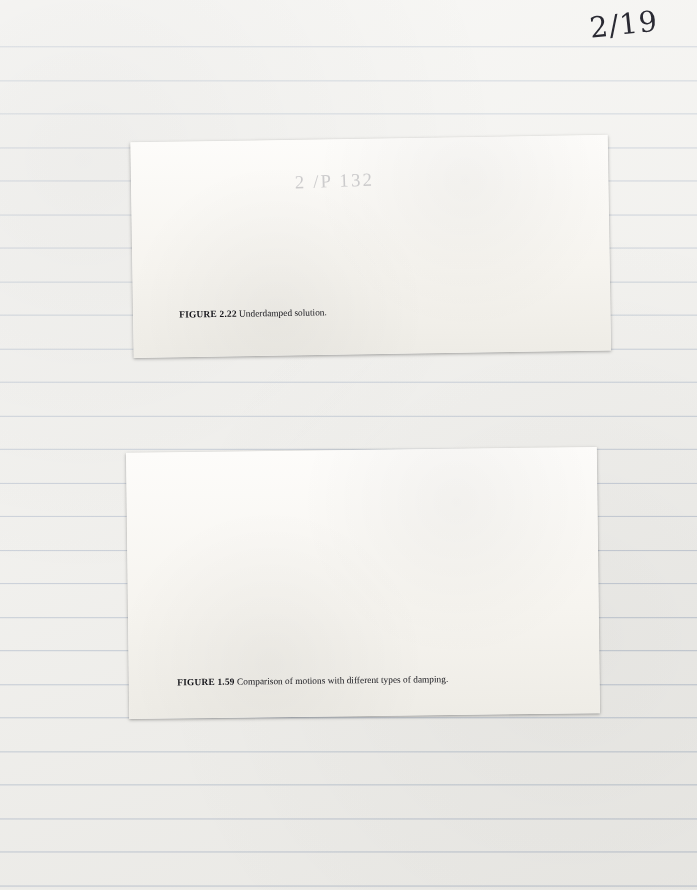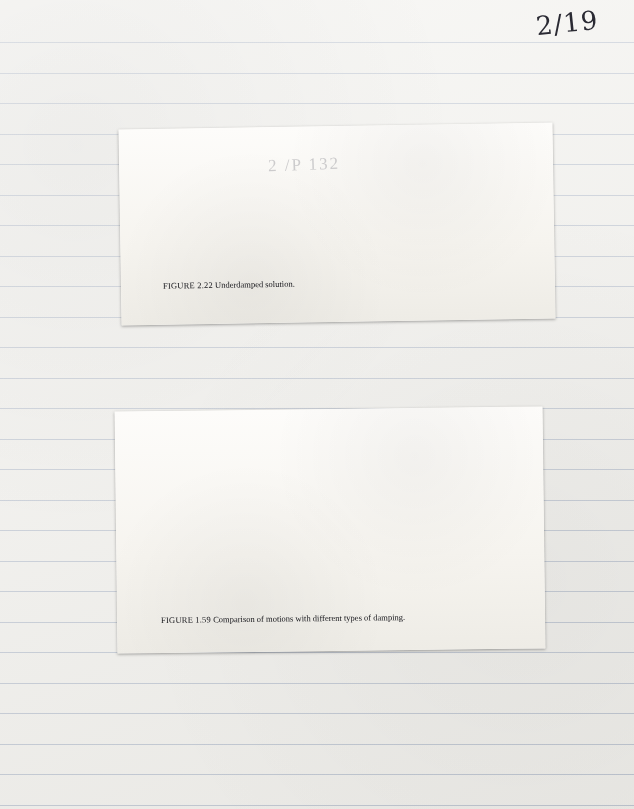--- a/index.html
+++ b/index.html
@@ -90,21 +90,21 @@
   }
 
   .fig-caption {
     position: absolute;
     font-family: "Liberation Serif", serif;
     font-size: 8.5px;
     color: #15151a;
     white-space: nowrap;
   }
   .fig-caption b {
-    font-weight: normal;
+    font-weight: bold;
     letter-spacing: 0.2px;
   }
 
   
   #ghost-text {
     position: absolute;
     left: 268px;
     top: 155px;
     font-family: "Liberation Serif", serif;
     font-size: 17px;

